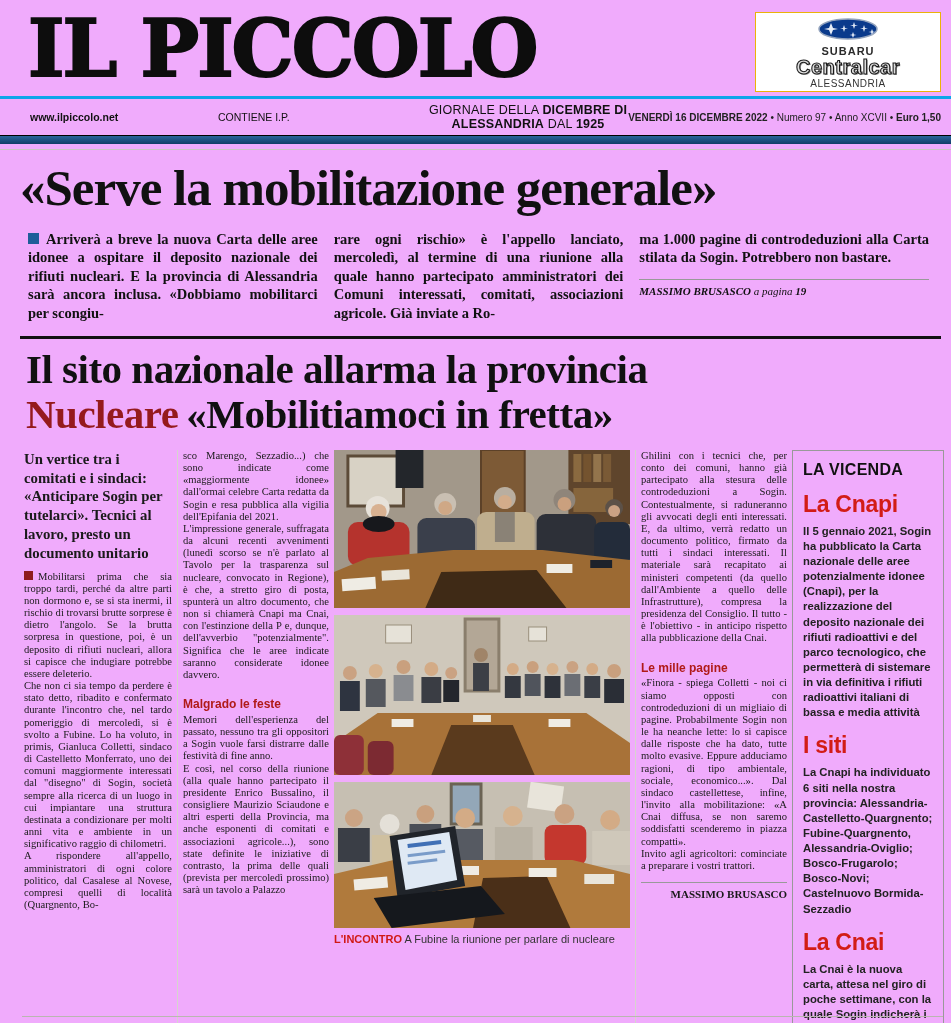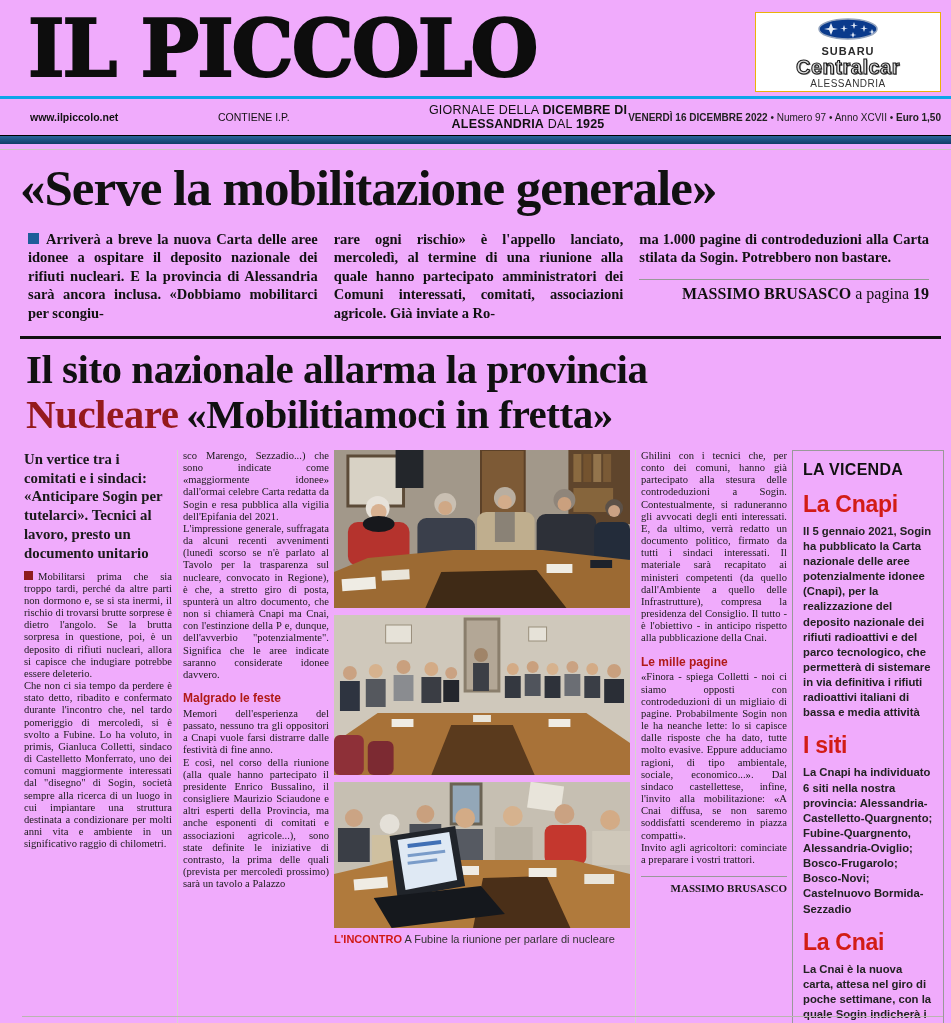--- a/index.html
+++ b/index.html
@@ -46,39 +46,39 @@
   .lead-head { padding:12px 18px 2px 20px; font-weight:800; font-size:51px; line-height:1.05; letter-spacing:-1px; }
   .lead-head .kicker { color:#1e5d99; padding-right:10px; }
   
   .lead-intro {
     display:grid; grid-template-columns:1fr 1fr 1fr; column-gap:16px;
     padding:12px 22px 0 28px; font-size:14.5px; font-weight:700; line-height:1.28;
     text-align:justify;
   }
   .sq { display:inline-block; width:11px; height:11px; background:#1e5d99; margin-right:7px; }
   .lead-col3-rule { border-top:1px solid #999; margin-top:12px; }
-  .lead-byline { text-align:right; font-size:16px; font-weight:400; padding-top:4px; }
+  .lead-byline { font-size:11px; font-weight:400; padding-top:4px;font-style:italic; }
   .lead-byline .nm { font-weight:900; }
   .lead-byline .pg { font-weight:900; }
   
   .black-divider { border-top:3px solid #111; margin:14px 10px 0 20px; }
   
   .art-head { padding:8px 18px 6px 26px; font-weight:800; font-size:41px; line-height:1.08; letter-spacing:-0.5px; }
   .art-head .kicker { color:#951a1d; padding-right:8px; }
   
   .body-grid {
     display:grid; grid-template-columns:148px 152px 296px 152px 152px; column-gap:5px;
     margin:8px 8px 0 24px;
   }
   .tcol { font-size:10.6px; line-height:1.15; text-align:justify; color:#1a1a1a; }
   .tcol.sep { border-left:1px solid #d7d4ce; padding-left:5px; }
   .standfirst { font-size:14.8px; font-weight:700; line-height:1.27; text-align:left; margin-bottom:8px; }
   .tcol p { margin:0; }
   .rsq { display:inline-block; width:9px; height:9px; background:#8e1b1d; margin-right:5px; }
-  .subhead { font-family:"Liberation Sans", sans-serif; font-weight:900; color:#b01a18; font-size:12px; margin:11px 0 2px; text-align:left; }
+  .subhead { font-family:"Liberation Sans", sans-serif; font-weight:900; color:#b01a18; font-size:12px; margin:17px 0 2px; text-align:left; }
   .art-byline-rule { border-top:1px solid #999; margin-top:10px; }
   .art-byline { text-align:right; font-weight:900; font-size:11px; padding-top:5px; font-family:"Liberation Serif", serif; }
   
   .photo-col { display:flex; flex-direction:column; }
   .photo { width:100%; background:#8d8477; }
   .photo + .photo { margin-top:7px; }
   .photo svg { display:block; width:100%; height:100%; }
   .caption { font-family:"Liberation Sans", sans-serif; font-size:11px; color:#222; padding-top:5px; font-weight:700;}
   .caption .lbl { color:#d01914; font-weight:900; }
   .caption .txt { font-weight:400; color:#333; }
@@ -145,27 +145,28 @@
     <div>Il sito nazionale allarma la provincia</div>
     <div><span class="kicker">Nucleare</span><span>«Mobilitiamoci in fretta»</span></div>
   </div>
 
   <div class="body-grid">
 
     <div class="tcol">
       <div class="standfirst">Un vertice tra i comitati e i sindaci: «Anticipare Sogin per tutelarci». Tecnici al lavoro, presto un documento unitario</div>
       <p><span class="rsq"></span><span>Mobilitarsi prima che sia troppo tardi, perché da altre parti non dormono e, se si sta inermi, il rischio di trovarsi brutte sorprese è dietro l'angolo. Se la brutta sorpresa in questione, poi, è un deposito di rifiuti nucleari, allora si capisce che indugiare potrebbe essere deleterio.</span></p>
       <p>Che non ci sia tempo da perdere è stato detto, ribadito e confermato durante l'incontro che, nel tardo pomeriggio di mercoledì, si è svolto a Fubine. Lo ha voluto, in primis, Gianluca Colletti, sindaco di Castelletto Monferrato, uno dei comuni maggiormente interessati dal "disegno" di Sogin, società sempre alla ricerca di un luogo in cui impiantare una struttura destinata a condizionare per molti anni vita e ambiente in un significativo raggio di chilometri.</p>
+      <p>A rispondere all'appello, amministratori di ogni colore politico, dal Casalese al Novese, compresi quelli di località (Quargnento, Bo-</p>
     </div>
 
     <div class="tcol sep">
       <p>sco Marengo, Sezzadio...) che sono indicate come «maggiormente idonee» dall'ormai celebre Carta redatta da Sogin e resa pubblica alla vigilia dell'Epifania del 2021.</p>
       <p>L'impressione generale, suffragata da alcuni recenti avvenimenti (lunedì scorso se n'è parlato al Tavolo per la trasparenza sul nucleare, convocato in Regione), è che, a stretto giro di posta, spunterà un altro documento, che non si chiamerà Cnapi ma Cnai, con l'estinzione della P e, dunque, dell'avverbio "potenzialmente". Significa che le aree indicate saranno considerate idonee davvero.</p>
       <div class="subhead">Malgrado le feste</div>
-      <p>Memori dell'esperienza del passato, nessuno tra gli oppositori a Cnapi vuole farsi distrarre dalle festività di fine anno.</p>
+      <p>Memori dell'esperienza del passato, nessuno tra gli oppositori a Sogin vuole farsi distrarre dalle festività di fine anno.</p>
       <p>E così, nel corso della riunione (alla quale hanno partecipato il presidente Enrico Bussalino, il consigliere Maurizio Sciaudone e altri esperti della Provincia, ma anche esponenti di comitati e associazioni agricole...), sono state definite le iniziative di contrasto, la prima delle quali (prevista per mercoledì prossimo) sarà un tavolo a Palazzo</p>
     </div>
 
     <div class="photo-col">
       <div class="photo" style="height:158px">
         <svg viewBox="0 0 298 158" preserveAspectRatio="none" aria-hidden="true">
           <rect width="298" height="158" fill="#a2988a"></rect>
           <rect x="14" y="6" width="56" height="50" fill="#d8d2c5" stroke="#5c4b38" stroke-width="3"></rect>
           <rect x="62" y="0" width="28" height="38" fill="#23262b"></rect>
           <rect x="148" y="0" width="44" height="92" fill="#7d5a36" stroke="#5c4128" stroke-width="2"></rect>

